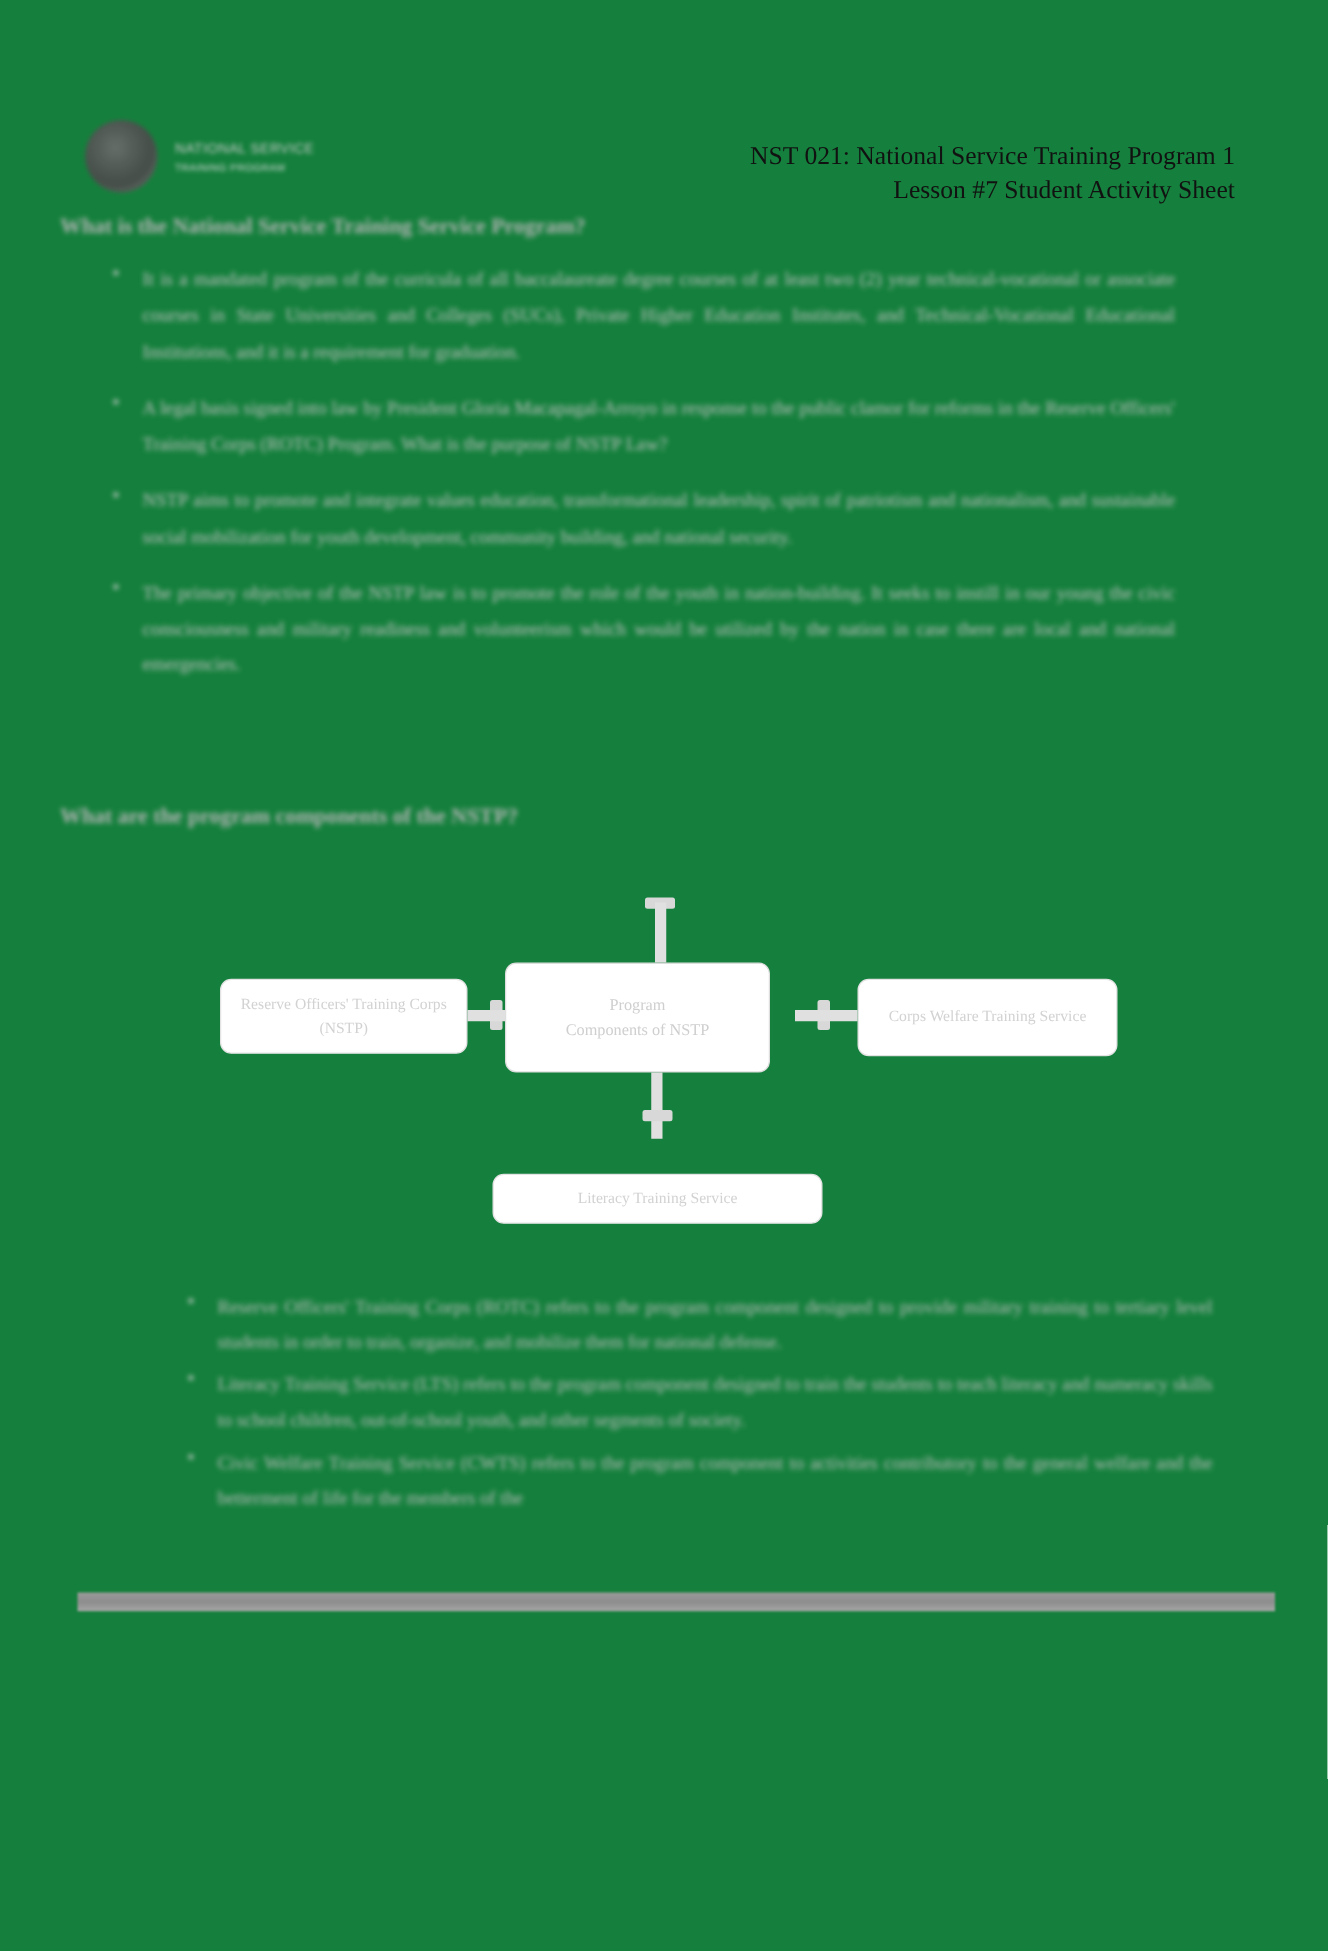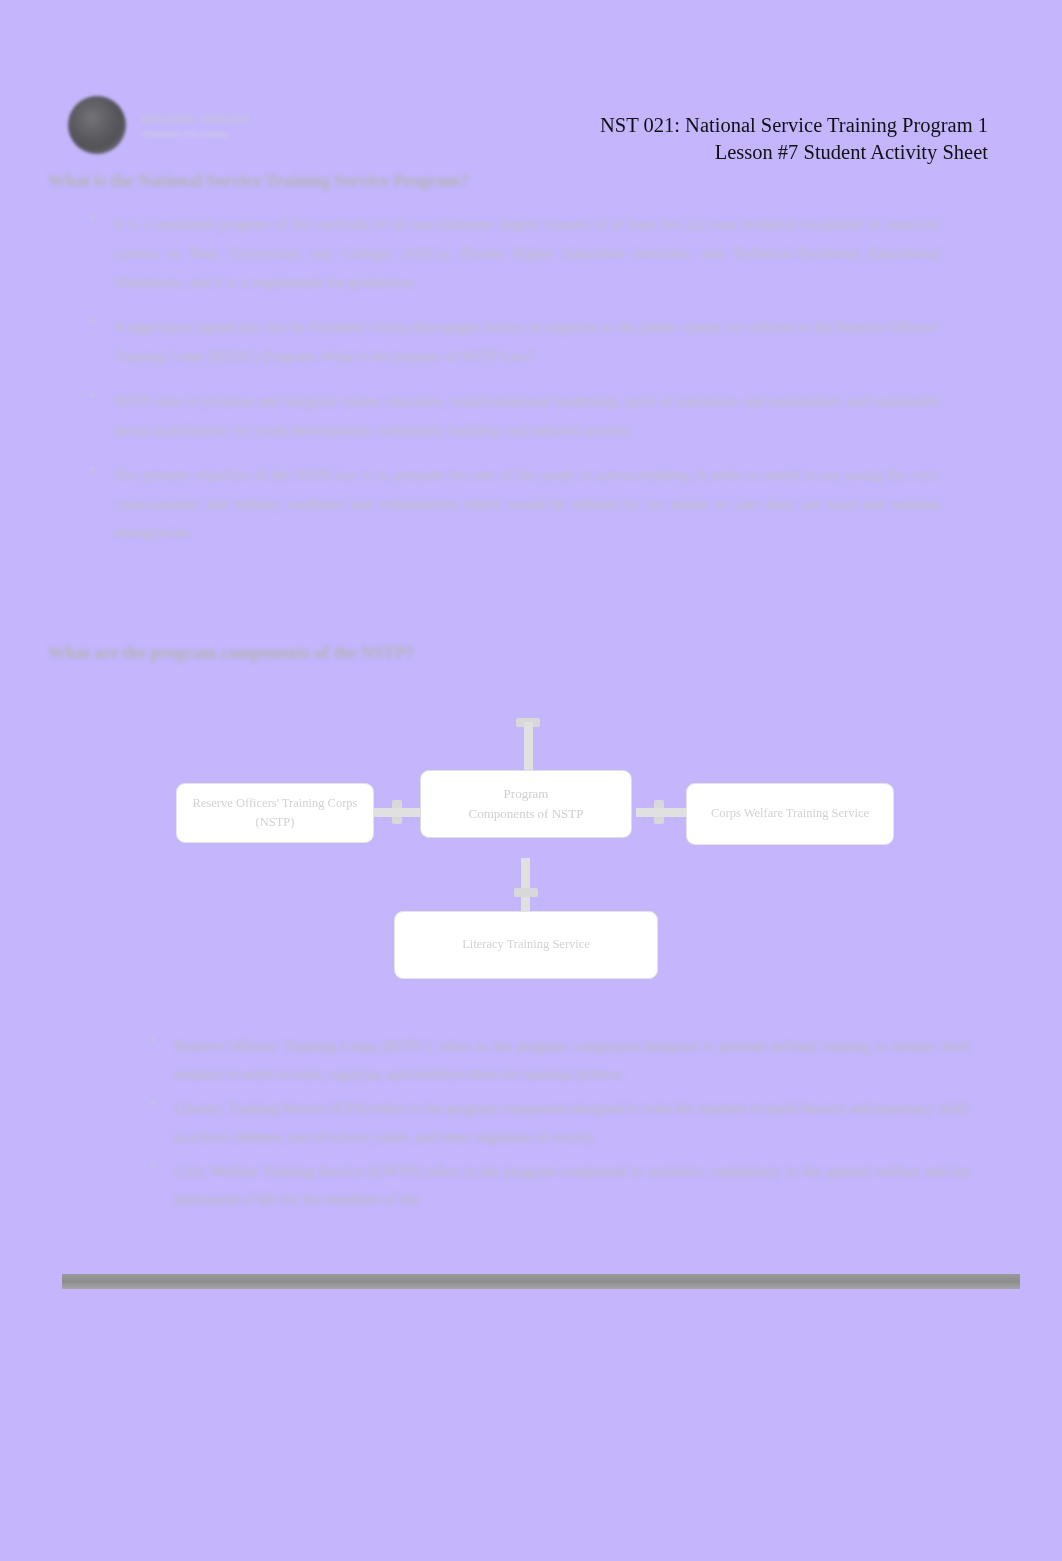--- a/index.html
+++ b/index.html
@@ -10,21 +10,21 @@
   }
   body {
     font-family: "Liberation Serif", "DejaVu Serif", serif;
     color: #000000;
   }
 
   .page {
     position: relative;
     width: 1062px;
     height: 1561px;
-    background: #c4b5fd;
+    background: #15803d;
     overflow: hidden;
   }
 
   
   .header {
     position: absolute;
     left: 0;
     top: 0;
     width: 1062px;
     height: 170px;
@@ -131,29 +131,29 @@
     display: flex;
     align-items: center;
     justify-content: center;
     text-align: center;
     font-size: 12.5px;
     line-height: 1.55;
     color: #d2d2d2;
     padding: 6px 10px;
   }
   .dbox-center {
-    left: 420px; top: 770px;
-    width: 212px; height: 68px;
+    left: 404px; top: 770px;
+    width: 212px; height: 88px;
     border-color: #dedede;
     font-size: 13px;
     color: #cfcfcf;
   }
   .dbox-left   { left: 176px; top: 783px; width: 198px; height: 60px; }
   .dbox-right  { left: 686px; top: 783px; width: 208px; height: 62px; }
-  .dbox-bottom { left: 394px; top: 911px; width: 264px; height: 68px; }
+  .dbox-bottom { left: 394px; top: 939px; width: 264px; height: 40px; }
 
   .connector {
     position: absolute;
     background: #e0e0e0;
   }
   .conn-top    { left: 524px; top: 722px;  width: 9px;  height: 48px; }
   .conn-bottom { left: 521px; top: 858px;  width: 9px;  height: 53px; }
   .conn-left   { left: 374px; top: 808px;  width: 50px; height: 9px;  }
   .conn-right  { left: 636px; top: 808px;  width: 50px; height: 9px;  }
 

